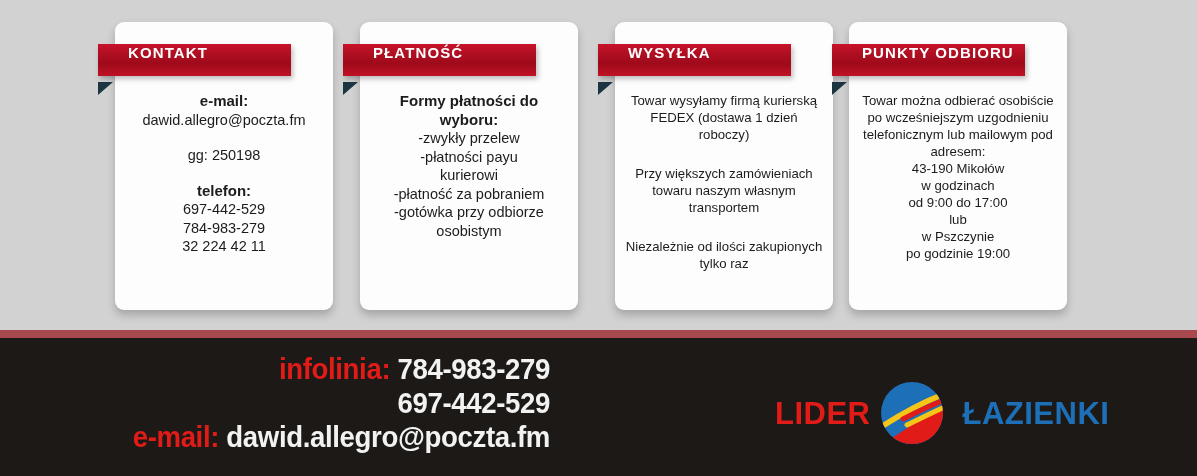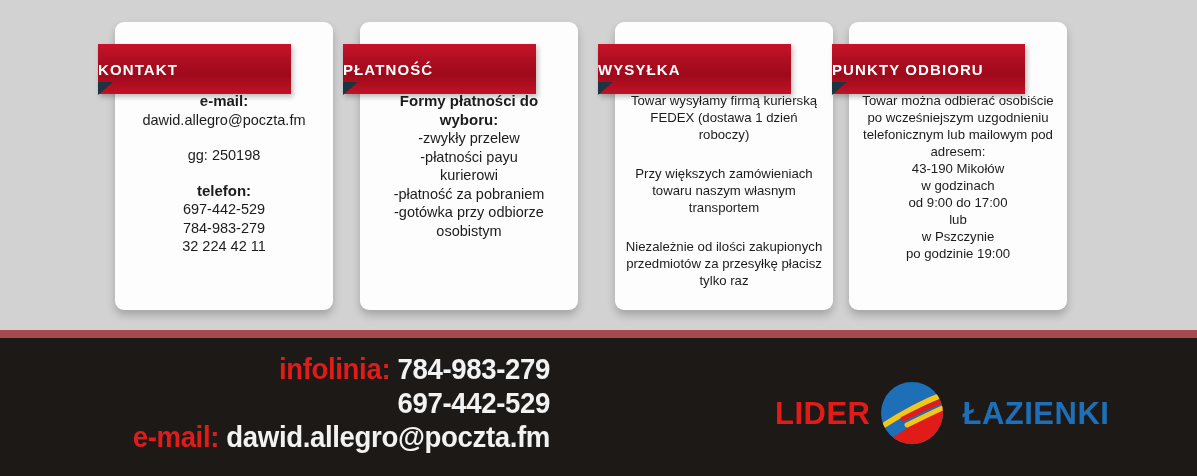--- a/index.html
+++ b/index.html
@@ -44,26 +44,26 @@
     left: -17px;
     top: 22px;
     width: 193px;
     height: 38px;
   }
   .ribbon {
     position: absolute;
     left: 0;
     top: 0;
     width: 193px;
-    height: 50px;
+    height: 32px;
     background: linear-gradient(180deg, #c8122a 0%, #b10f22 28%, #9e0a1b 62%, #c01226 100%);
     box-shadow: 2px 3px 5px rgba(0,0,0,0.25);
     display: flex;
-    align-items: center;
     box-sizing: border-box;
+    padding-left: 30px;
   }
   .ribbon-label {
     color: #ffffff;
     font-size: 15px;
     font-weight: bold;
     letter-spacing: 1.1px;
     font-family: "Liberation Sans", sans-serif;
     white-space: nowrap;
   }
   .ribbon-fold {
@@ -215,21 +215,20 @@
       <div class="card-body">
         <div class="line sm">Towar wysyłamy firmą kurierską</div>
         <div class="line sm">FEDEX (dostawa 1 dzień</div>
         <div class="line sm">roboczy)</div>
         <div class="gap-lg"></div>
         <div class="line sm">Przy większych zamówieniach</div>
         <div class="line sm">towaru naszym własnym</div>
         <div class="line sm">transportem</div>
         <div class="gap-lg"></div>
         <div class="line sm">Niezależnie od ilości zakupionych</div>
-        <div class="line sm">przedmiotów za przesyłkę płacisz</div>
         <div class="line sm">tylko raz</div>
       </div>
     </div>
     <div class="info-card c3">
       <div class="ribbon-wrap">
         <div class="ribbon">
           <span class="ribbon-label">PUNKTY ODBIORU</span>
         </div>
         <div class="ribbon-fold"></div>
       </div>

